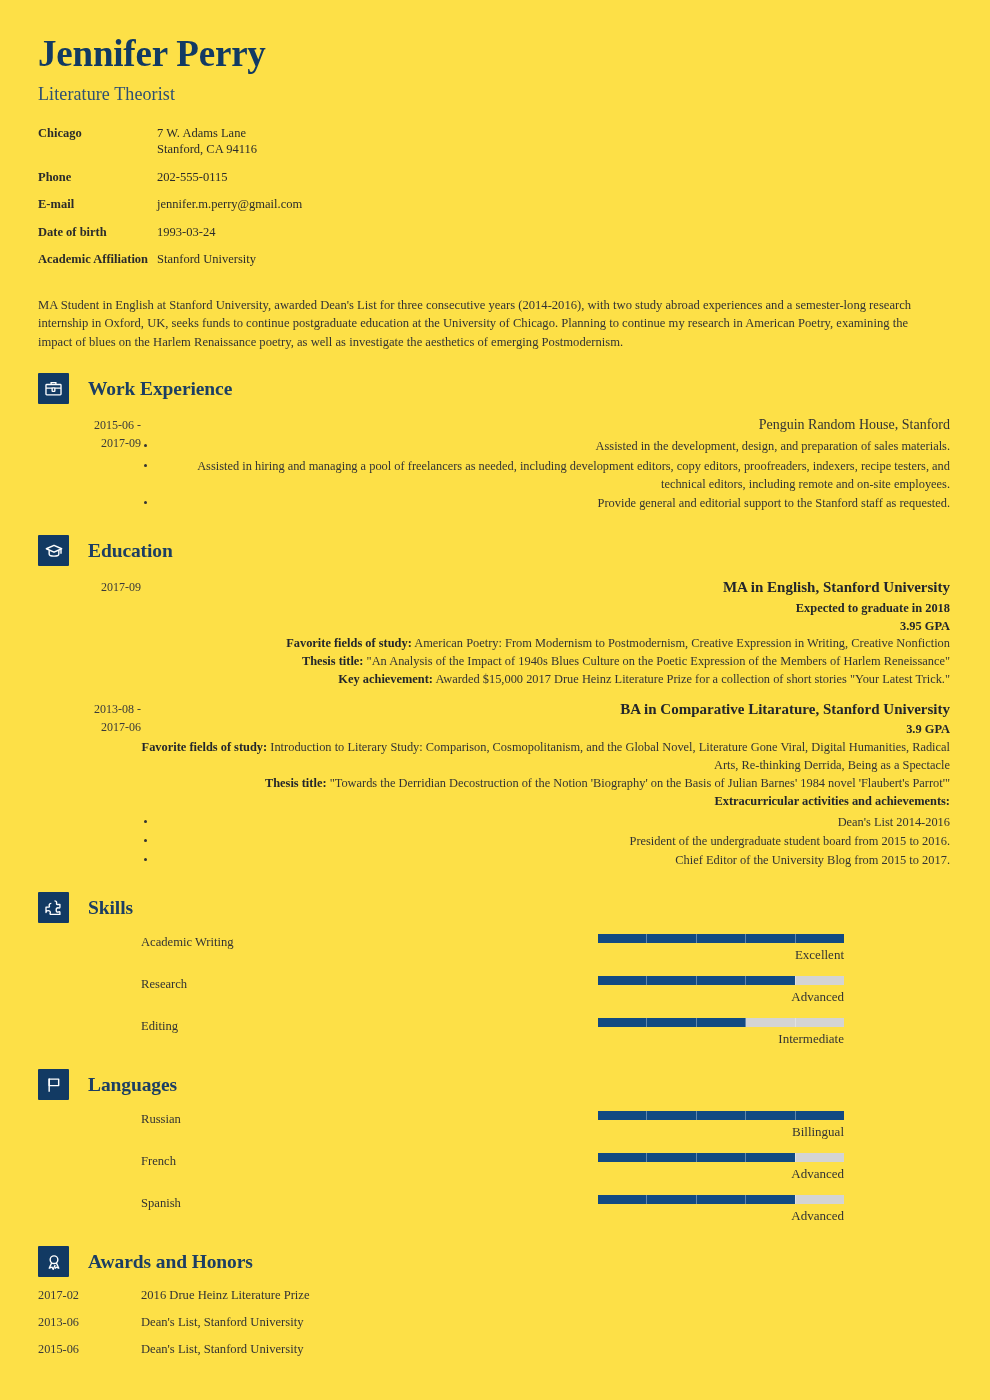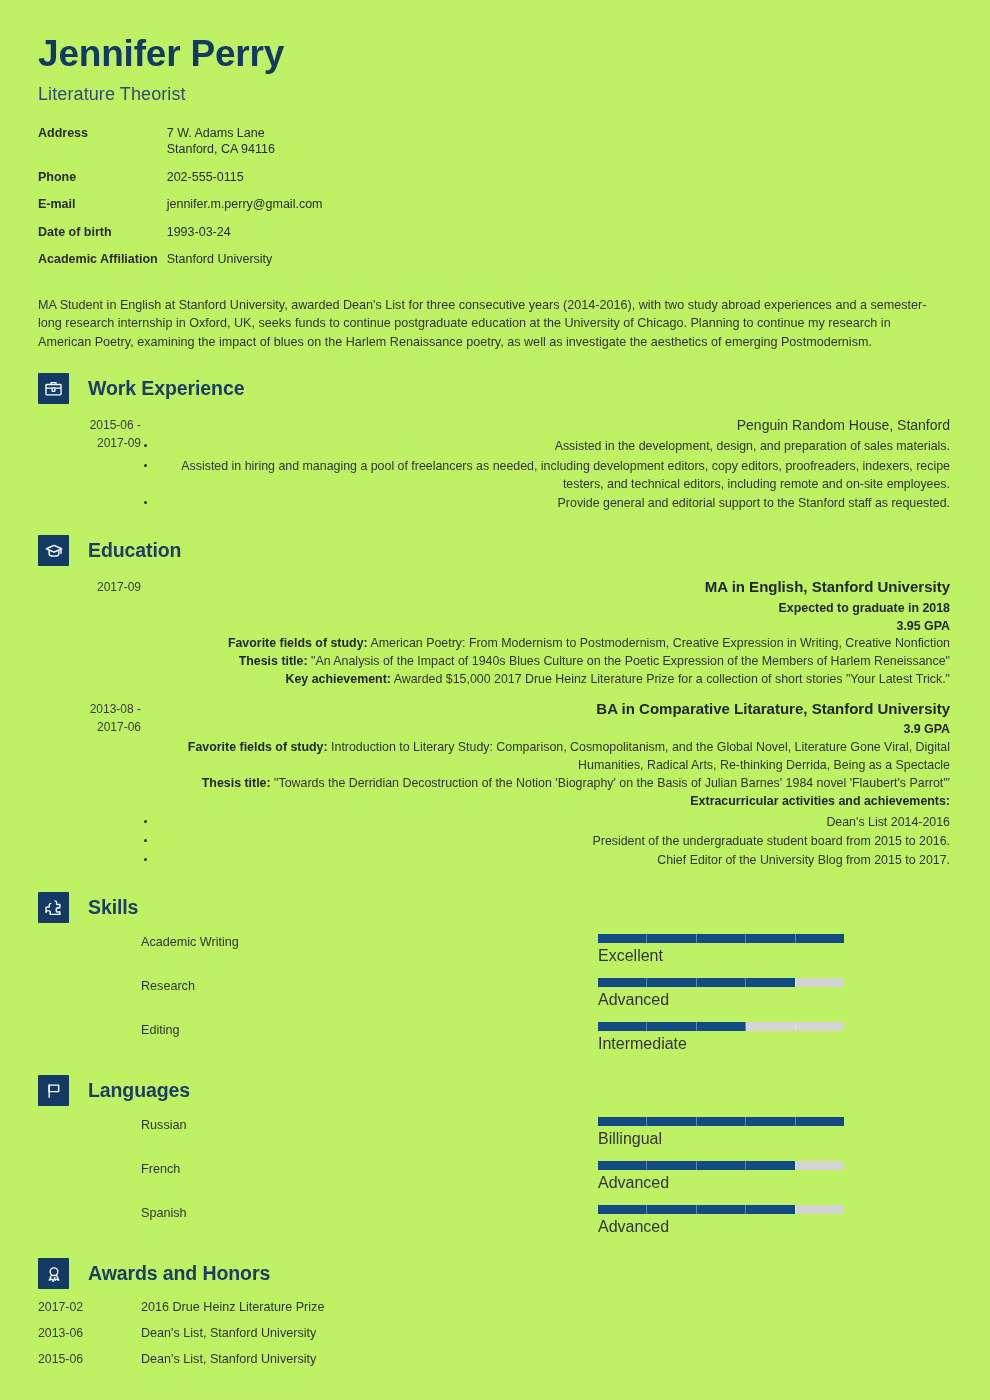--- a/index.html
+++ b/index.html
@@ -13,21 +13,22 @@
     font-family: "Liberation Sans", sans-serif;
     color: #333333;
     -webkit-font-smoothing: antialiased;
   }
   .page {
     width: 990px;
     min-height: 1400px;
     box-sizing: border-box;
     padding: 30px 40px 20px 38px;
     position: relative;
-    background: #bef264;
+    background: #fde047;
+    font-family: Liberation Serif, serif;
   }
 
   
   .name {
     font-size: 37px;
     font-weight: bold;
     color: #123a63;
     letter-spacing: -0.2px;
     line-height: 1.1;
     margin: 4px 0 0 0;
@@ -191,22 +192,22 @@
     display: flex;
     pointer-events: none;
   }
   .bar-ticks i {
     flex: 1 1 0;
     border-right: 1px solid rgba(255,255,255,0.34);
   }
   .bar-ticks i:last-child { border-right: none; }
   .rate-level {
     margin-top: 4px;
-    text-align: left;
-    font-size: 16px;
+    text-align: right;
+    font-size: 13px;
     color: #333333;
   }
 
   
   .award-row {
     display: flex;
     align-items: flex-start;
     margin-bottom: 12px;
   }
   .award-date {
@@ -225,21 +226,21 @@
 
 <div class="page">
 
   <div>
     <div class="name">Jennifer Perry</div>
     <div class="job-title">Literature Theorist</div>
 
     <table class="contact-table">
       <tbody>
         <tr>
-          <td class="contact-label">Address</td>
+          <td class="contact-label">Chicago</td>
           <td class="contact-value">
             <div>7 W. Adams Lane</div>
             <div>Stanford, CA 94116</div>
           </td>
         </tr>
         <tr>
           <td class="contact-label">Phone</td>
           <td class="contact-value">202-555-0115</td>
         </tr>
         <tr>

